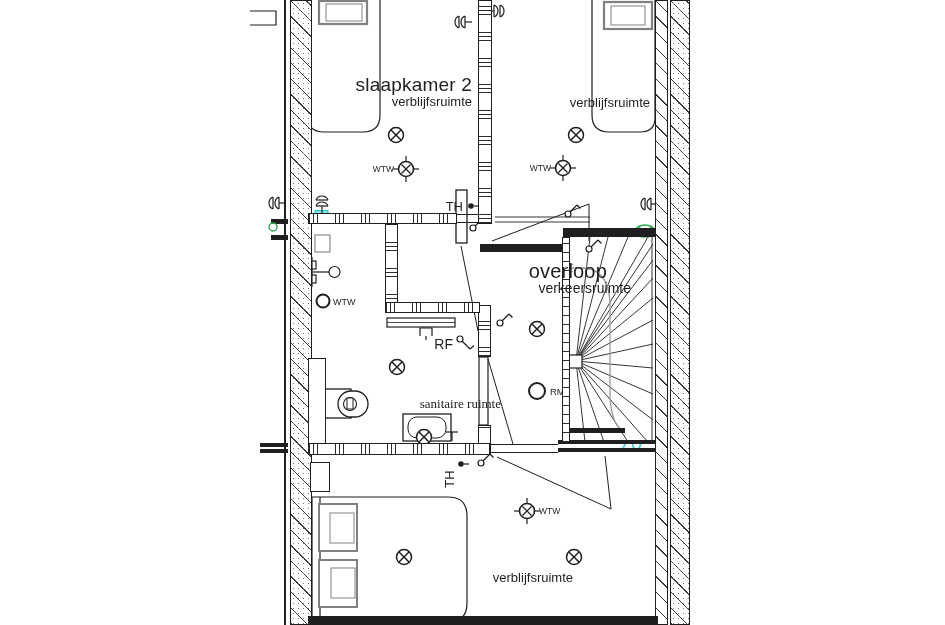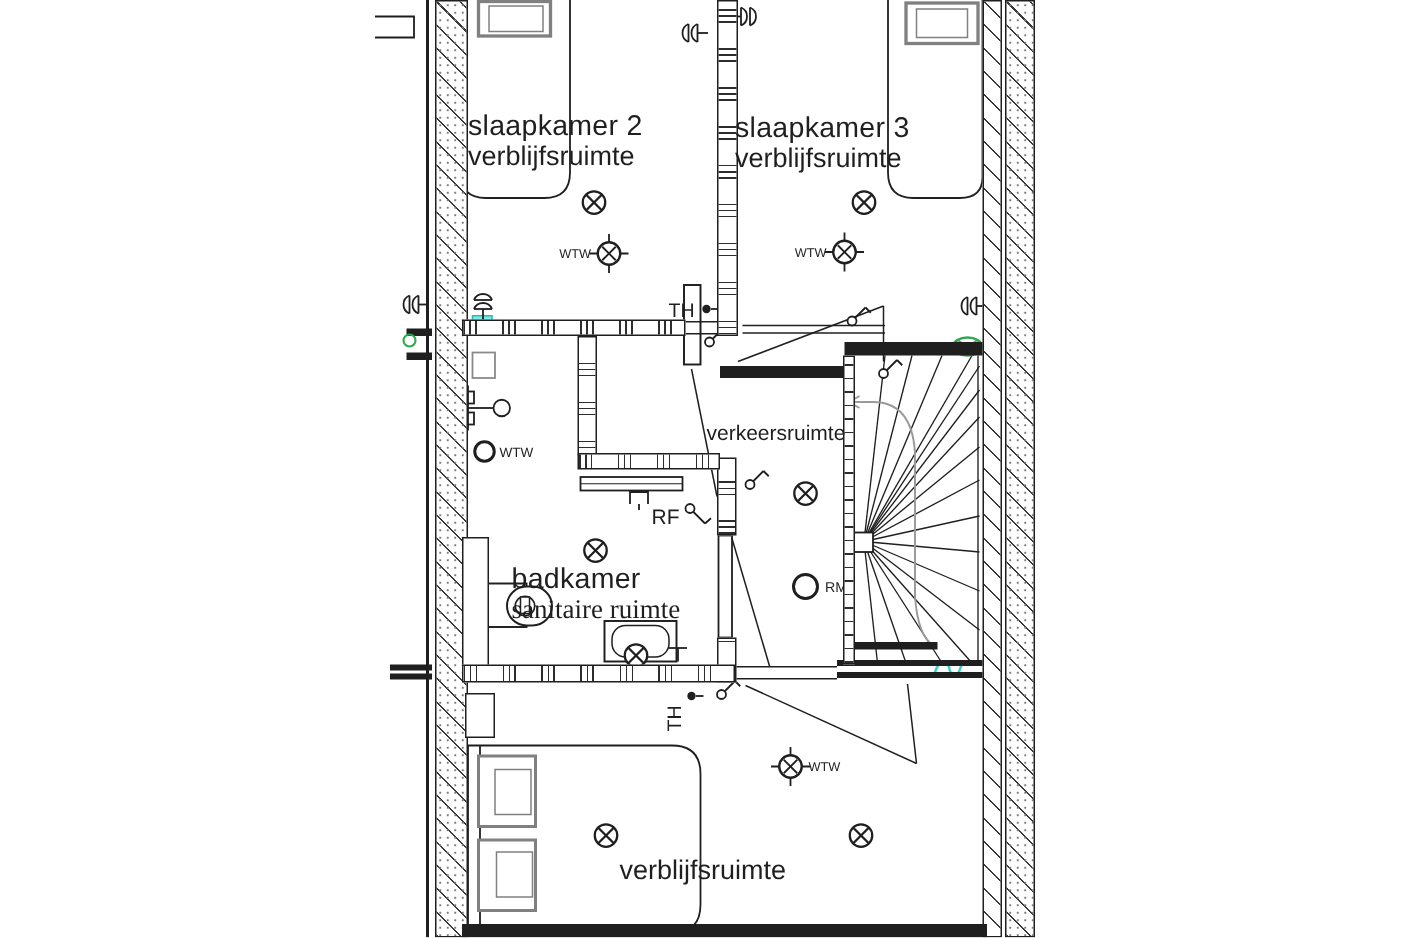--- a/index.html
+++ b/index.html
@@ -8,23 +8,23 @@
   .plan svg{position:absolute;left:0;top:0;}
   .wall{position:absolute;box-sizing:border-box;border:1.5px solid #1f1f1f;background:#fff;}
   .solid{position:absolute;background:#1f1f1f;border:none;}
   .ticks-h{background-image:repeating-linear-gradient(90deg,#2d2d2d 0 1px,transparent 1px 4px,#2d2d2d 4px 5px,transparent 5px 8px,#2d2d2d 8px 9px,transparent 9px 26px);}
   .ticks-v{background-image:repeating-linear-gradient(0deg,#2d2d2d 0 1px,transparent 1px 4px,#2d2d2d 4px 5px,transparent 5px 8px,#2d2d2d 8px 9px,transparent 9px 26px);}
   .hatch{background-image:repeating-linear-gradient(45deg,#3a3a3a 0 1px,transparent 1px 11px);}
   .hatch-stipple{background-image:radial-gradient(circle,#7a7a7a 0.7px,transparent 1px),
                  repeating-linear-gradient(45deg,#3a3a3a 0 1px,transparent 1px 11px);
                  background-size:5px 5px,auto;}
   .rail{background-image:repeating-linear-gradient(0deg,#2d2d2d 0 1px,transparent 1px 9px);}
-  .lbl{position:absolute;text-align:left;white-space:nowrap;line-height:1.05;}
+  .lbl{position:absolute;text-align:right;white-space:nowrap;line-height:1.05;}
   .lbl-name{font-size:19px;letter-spacing:.2px;}
-  .lbl-sub{font-size:18px;}
+  .lbl-sub{font-size:13px;}
 </style>
 </head>
 <body>
 
 <div class="plan">
 
   <svg id="linework" width="945" height="625" viewBox="0 0 945 625" fill="none" stroke="#1f1f1f" stroke-width="1.2">
 
     <g>
       <path d="M250,11 H276 V25 H250"></path>
@@ -314,19 +314,18 @@
   <div class="wall ticks-h" style="left:308px;top:443px;width:182px;height:12px;"></div>
   <div class="solid" style="left:558px;top:440px;width:97px;height:4px;"></div>
   <div class="solid" style="left:558px;top:448px;width:97px;height:4px;"></div>
   <div class="solid" style="left:563px;top:428px;width:62px;height:5px;"></div>
   <div class="solid" style="left:308px;top:616px;width:350px;height:9px;"></div>
   <div class="wall rail" style="left:562px;top:237px;width:8px;height:206px;border-width:1px;"></div>
   <div class="wall" style="left:310px;top:462px;width:20px;height:30px;"></div>
 
   <div class="lbl lbl-name" style="left:312px;top:75px;width:160px;">slaapkamer 2</div>
   <div class="lbl lbl-sub" style="left:312px;top:95px;width:160px;">verblijfsruimte</div>
-  <div class="lbl lbl-name" style="left:490px;top:76px;width:160px;">slaapkamer 3</div>
   <div class="lbl lbl-sub" style="left:490px;top:96px;width:160px;">verblijfsruimte</div>
+  <div class="lbl lbl-name" style="left:447px;top:261px;width:160px;font-size:20px;">overloop</div>
   <div class="lbl lbl-sub" style="left:471px;top:281px;width:160px;font-size:14px;">verkeersruimte</div>
-  <div class="lbl lbl-name" style="left:341px;top:377px;width:160px;">badkamer</div>
   <div class="lbl lbl-sub" style="left:341px;top:397px;width:160px;font-family:Liberation Serif, serif;">sanitaire ruimte</div>
   <div class="lbl lbl-sub" style="left:413px;top:571px;width:160px;">verblijfsruimte</div>
 </div>
 
 </body></html>

